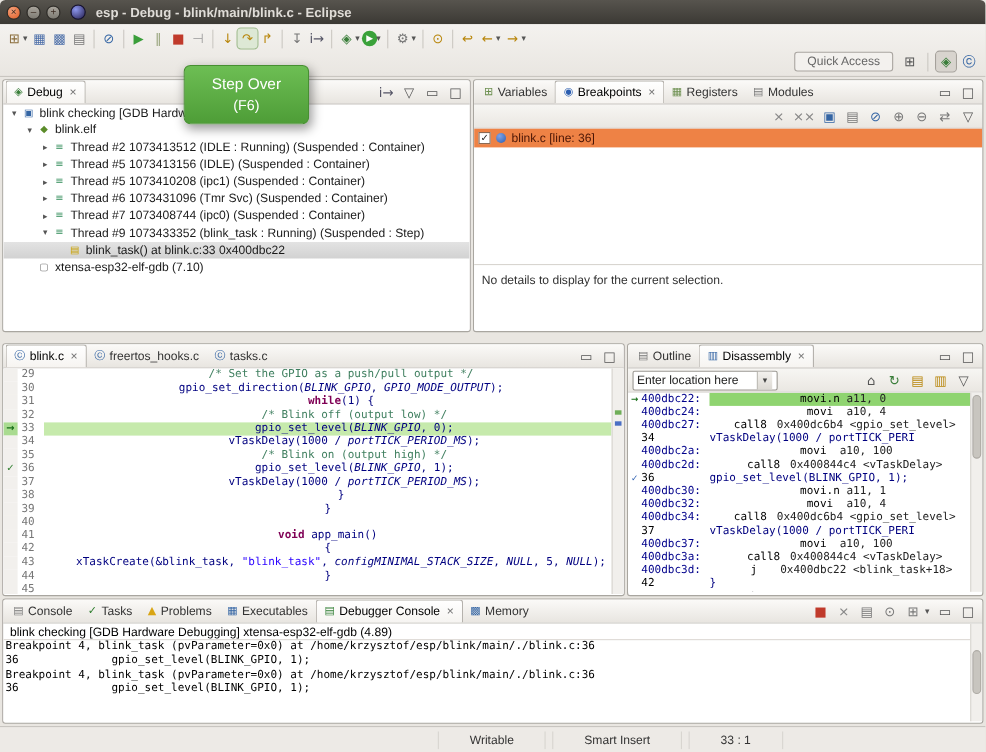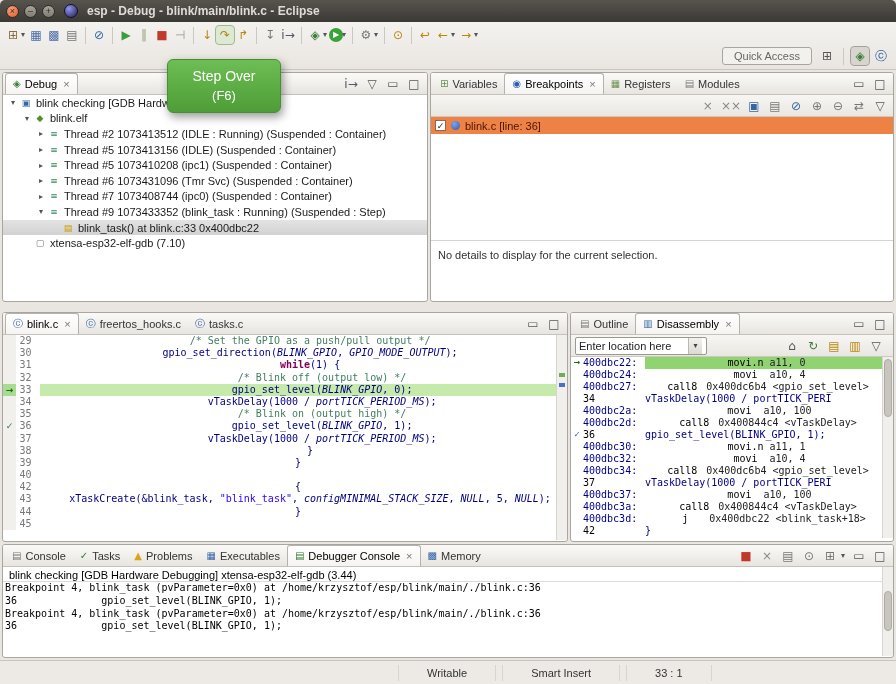--- a/index.html
+++ b/index.html
@@ -340,20 +340,21 @@
           <div class="crow"><span class="cann"></span><span class="cnum">31</span><span class="ccode"><span class="pl">    </span><span class="kw">while</span><span class="pl">(1) {</span></span></div>
           <div class="crow"><span class="cann"></span><span class="cnum">32</span><span class="ccode"><span class="pl">        </span><span class="cm">/* Blink off (output low) */</span></span></div>
           <div class="crow cur"><span class="cann ip">→</span><span class="cnum">33</span><span class="ccode"><span class="pl">        gpio_set_level(</span><span class="mc">BLINK_GPIO</span><span class="pl">, 0);</span></span></div>
           <div class="crow"><span class="cann"></span><span class="cnum">34</span><span class="ccode"><span class="pl">        vTaskDelay(1000 / </span><span class="mc">portTICK_PERIOD_MS</span><span class="pl">);</span></span></div>
           <div class="crow"><span class="cann"></span><span class="cnum">35</span><span class="ccode"><span class="pl">        </span><span class="cm">/* Blink on (output high) */</span></span></div>
           <div class="crow"><span class="cann bp">✓</span><span class="cnum">36</span><span class="ccode"><span class="pl">        gpio_set_level(</span><span class="mc">BLINK_GPIO</span><span class="pl">, 1);</span></span></div>
           <div class="crow"><span class="cann"></span><span class="cnum">37</span><span class="ccode"><span class="pl">        vTaskDelay(1000 / </span><span class="mc">portTICK_PERIOD_MS</span><span class="pl">);</span></span></div>
           <div class="crow"><span class="cann"></span><span class="cnum">38</span><span class="ccode"><span class="pl">    }</span></span></div>
           <div class="crow"><span class="cann"></span><span class="cnum">39</span><span class="ccode"><span class="pl">}</span></span></div>
           <div class="crow"><span class="cann"></span><span class="cnum">40</span><span class="ccode"></span></div>
+          <div class="crow"><span class="cann"></span><span class="cnum">41</span><span class="ccode"><span class="kw">void</span><span class="pl"> app_main()</span></span></div>
           <div class="crow"><span class="cann"></span><span class="cnum">42</span><span class="ccode"><span class="pl">{</span></span></div>
           <div class="crow"><span class="cann"></span><span class="cnum">43</span><span class="ccode"><span class="pl">    xTaskCreate(&amp;blink_task, </span><span class="str">"blink_task"</span><span class="pl">, </span><span class="mc">configMINIMAL_STACK_SIZE</span><span class="pl">, </span><span class="mc">NULL</span><span class="pl">, 5, </span><span class="mc">NULL</span><span class="pl">);</span></span></div>
           <div class="crow"><span class="cann"></span><span class="cnum">44</span><span class="ccode"><span class="pl">}</span></span></div>
           <div class="crow"><span class="cann"></span><span class="cnum">45</span><span class="ccode"></span></div>
         </div>
       <div class="overview">
         <span class="ovm" style="top:48px;"></span>
         <span class="ovm" style="top:38px; background:#6fae58;"></span>
       </div>
     </div>
@@ -450,21 +451,21 @@
           <span class="ic" style="color: rgb(119, 119, 119);">▤</span>
           <span class="ic" style="color: rgb(119, 119, 119);">⊙</span>
           <span class="ic" style="color: rgb(119, 119, 119);">⊞</span>
           <span class="ic dd" style="color: rgb(85, 85, 85);">▾</span>
           <span class="ic" style="color: rgb(85, 85, 85);">▭</span>
           <span class="ic" style="color: rgb(85, 85, 85);">□</span>
         </span>
     </div>
     <div class="console-body">
       <div class="console-inner">
-        <div class="console-label">blink checking [GDB Hardware Debugging] xtensa-esp32-elf-gdb (3.44)</div>
+        <div class="console-label">blink checking [GDB Hardware Debugging] xtensa-esp32-elf-gdb (4.89)</div>
         <div id="consoleOut">
             <div class="cline"></div>
             <div class="cline">Breakpoint 4, blink_task (pvParameter=0x0) at /home/krzysztof/esp/blink/main/./blink.c:36</div>
             <div class="cline">36              gpio_set_level(BLINK_GPIO, 1);</div>
             <div class="cline"></div>
             <div class="cline">Breakpoint 4, blink_task (pvParameter=0x0) at /home/krzysztof/esp/blink/main/./blink.c:36</div>
             <div class="cline">36              gpio_set_level(BLINK_GPIO, 1);</div>
           </div>
       </div>
       <div class="vscroll">

